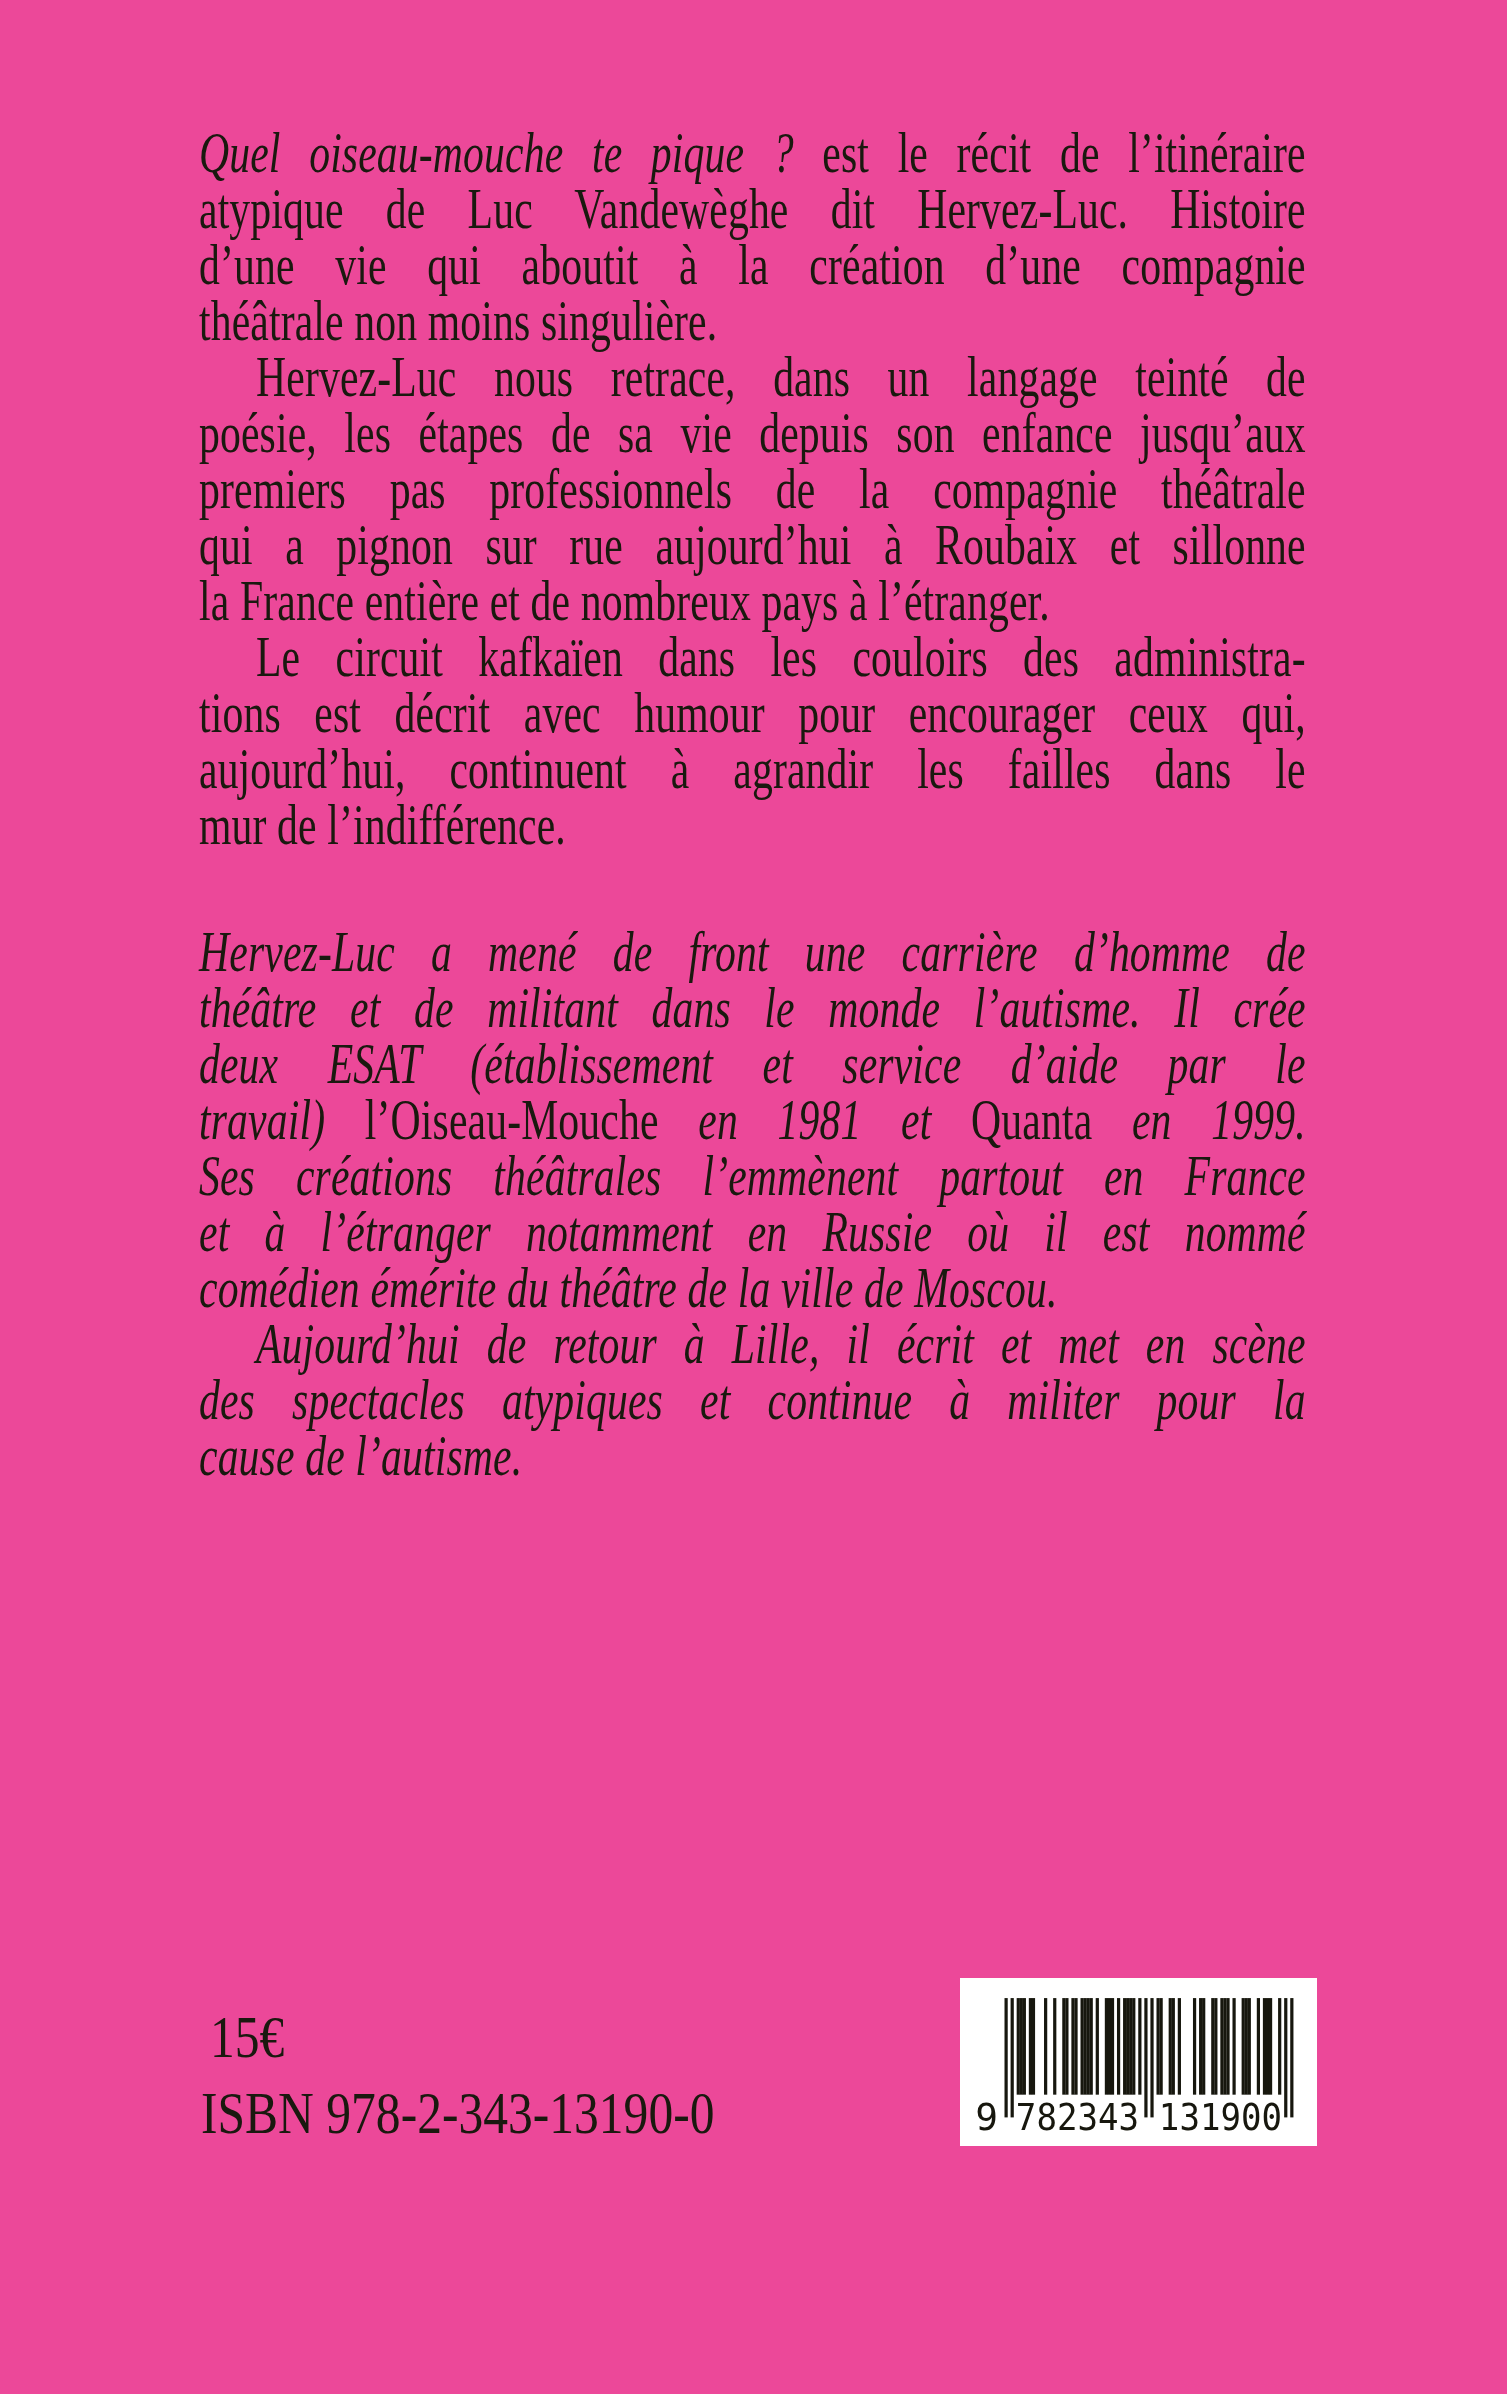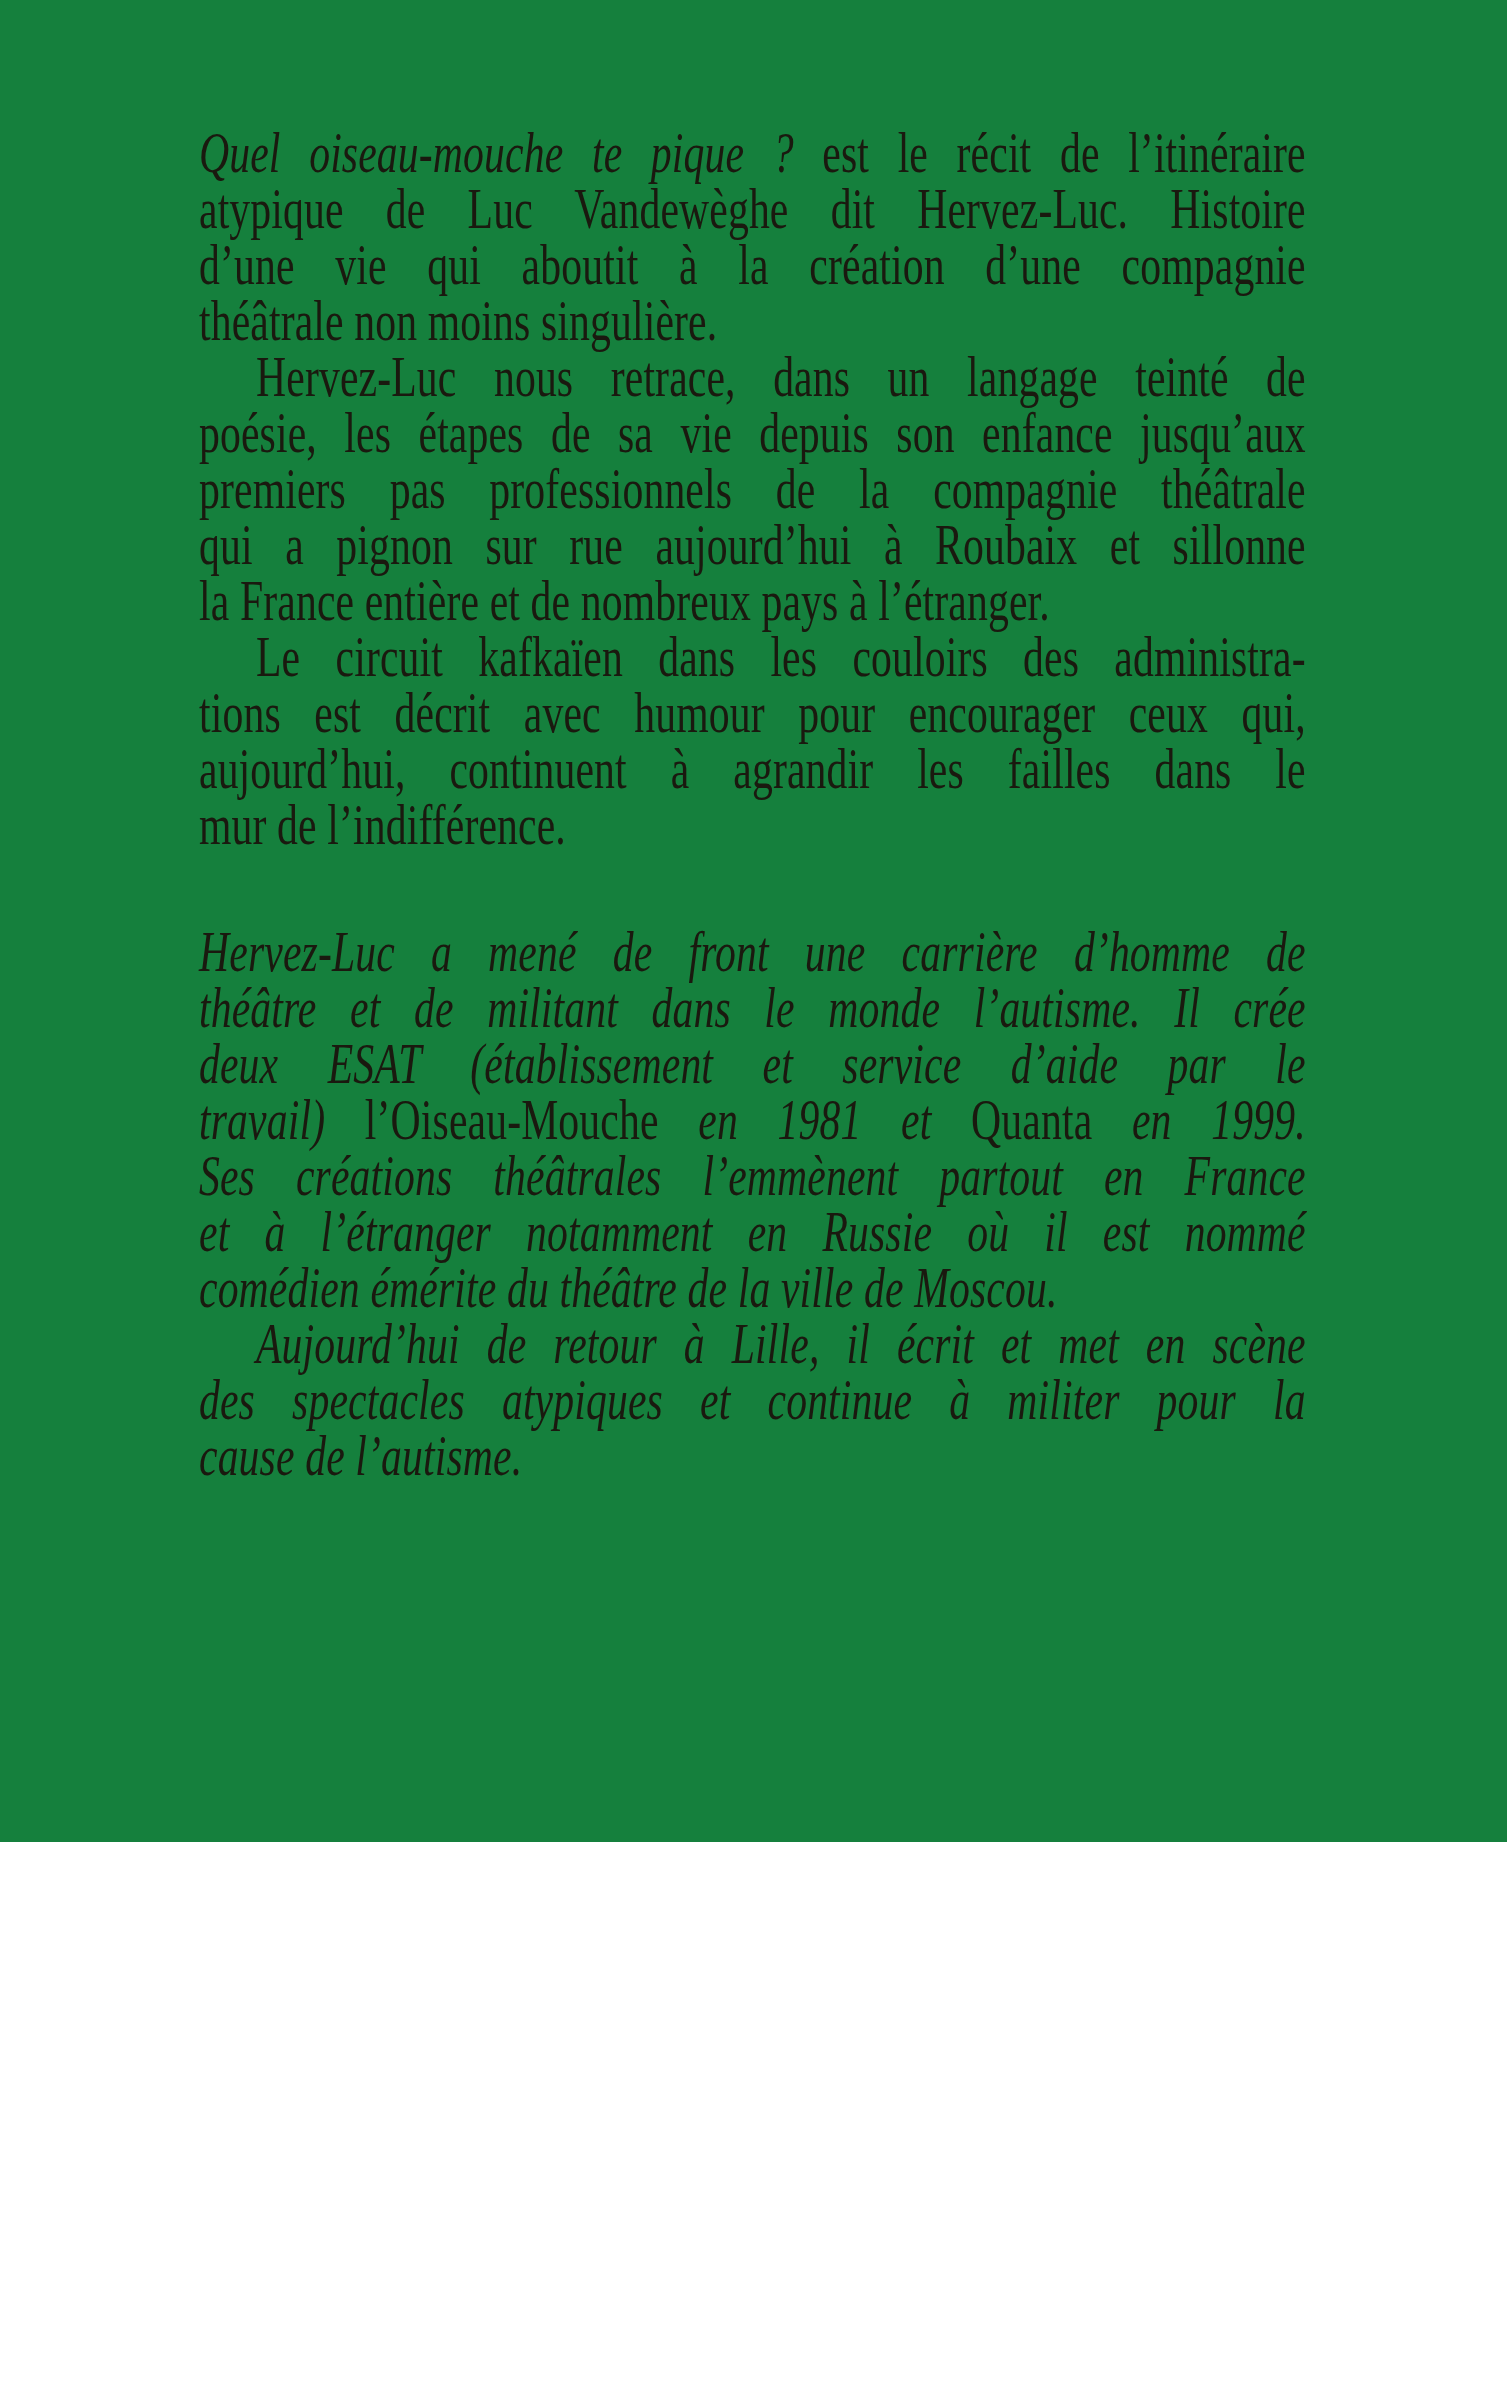--- a/index.html
+++ b/index.html
@@ -1,19 +1,19 @@
 <!DOCTYPE html>
 <html style="font-size:15px"><head>
 <meta charset="utf-8">
 <style>
   html,body{margin:0;padding:0;}
   .page{
     position:relative;
-    width:1508px;height:1842px;
-    background:#15803d;
+    width:1508px;height:2394px;
+    background:#ec4899;
     overflow:hidden;
     font-family:"Liberation Serif","DejaVu Serif",serif;
   }
   
   .blurb{
     position:absolute;
     left:199px;top:125px;
     width:1514px;
     transform:scaleX(0.731);
     transform-origin:0 0;

